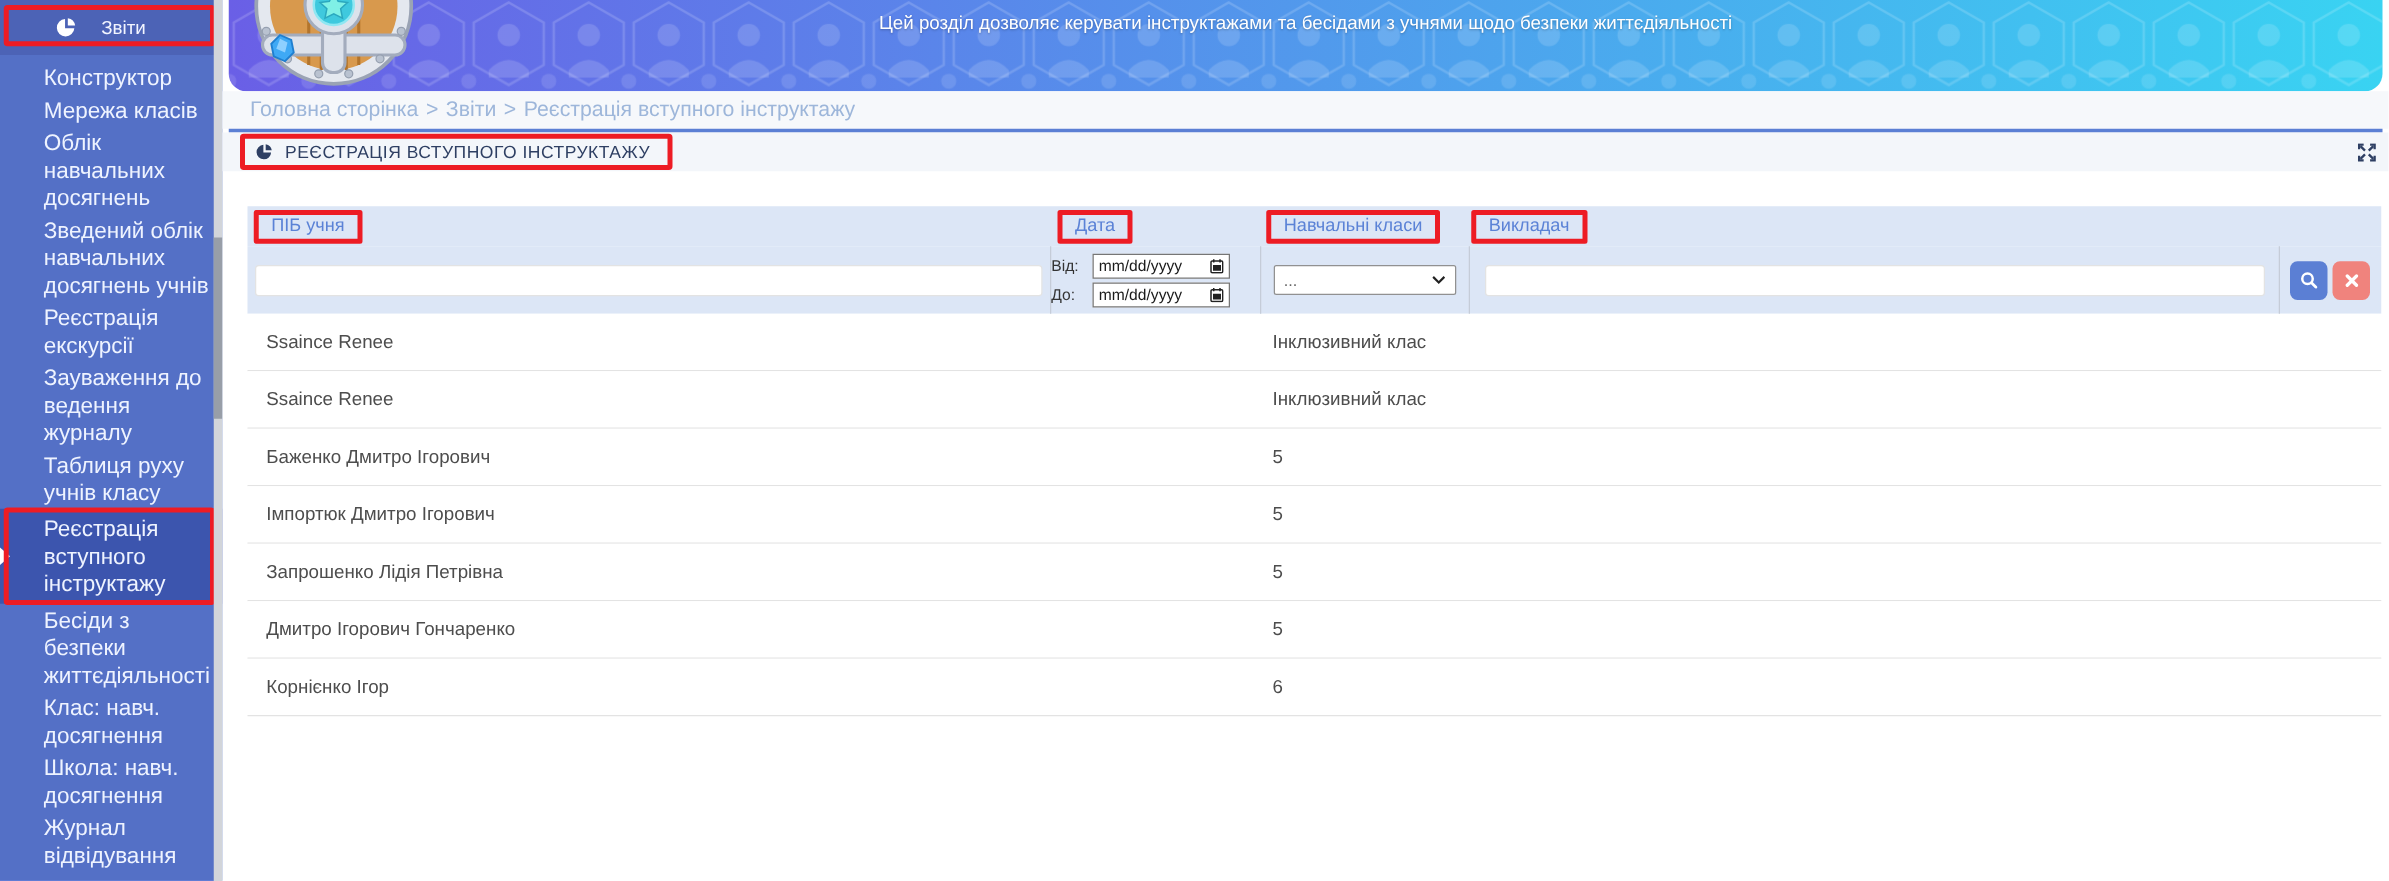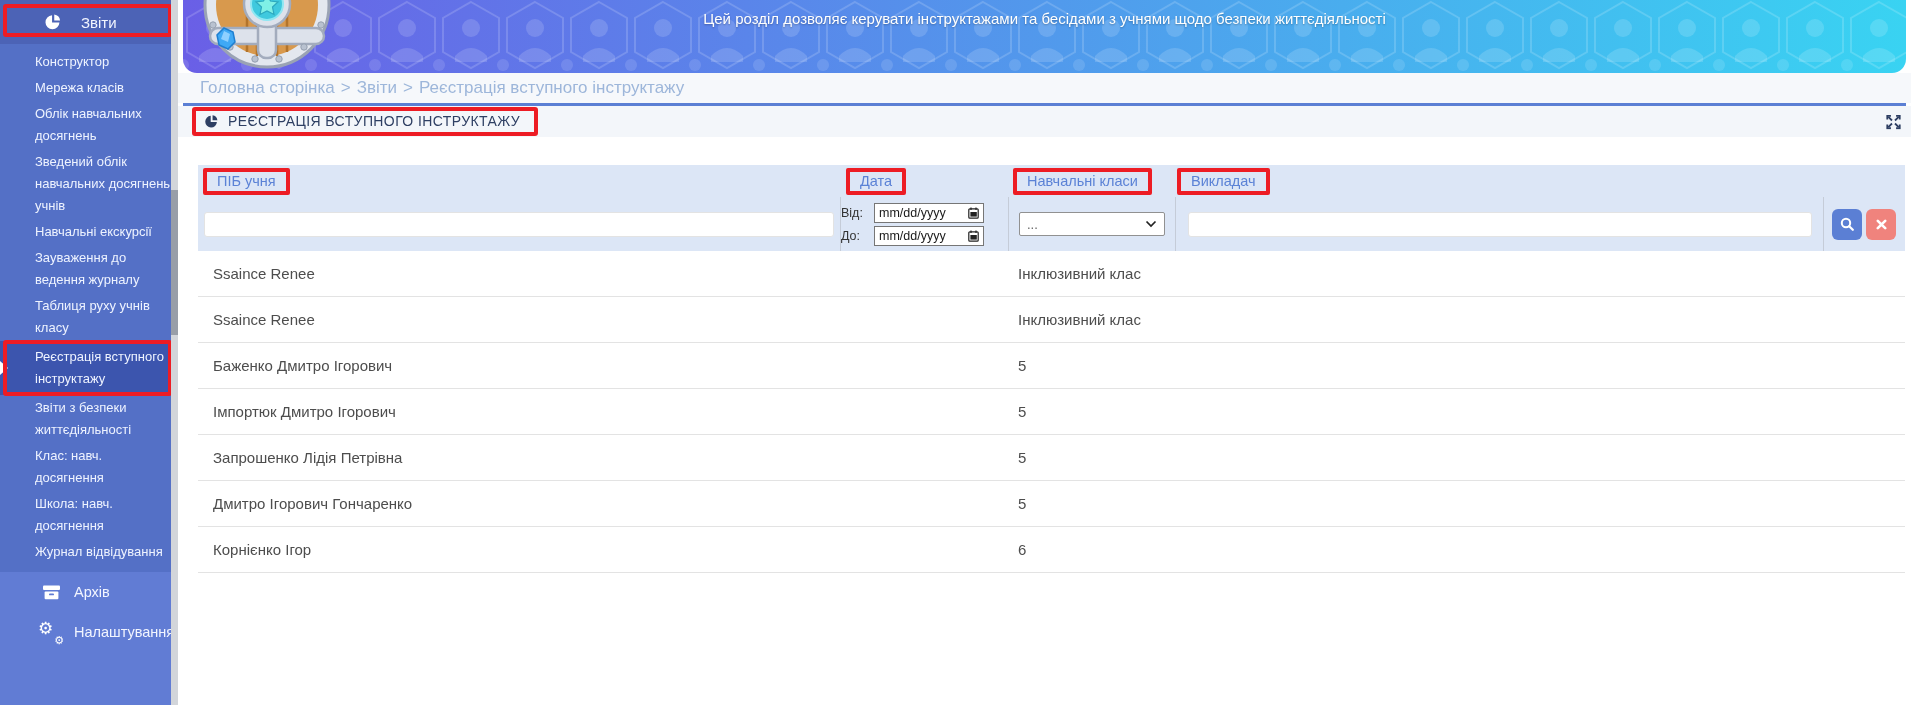--- a/index.html
+++ b/index.html
@@ -16,21 +16,21 @@
   }
   *{margin:0;padding:0;box-sizing:border-box}
   body{font-family:"Liberation Sans",sans-serif;background:#fff}
   .app{position:relative;width:1911px;height:705px;overflow:hidden;background:#fff}
 
   
   .sidebar{position:absolute;left:0;top:0;width:178px;height:705px;background:var(--sidebar-bg);color:#f2f5ff}
   .side-top{height:44px;background:var(--sidebar-top-bg);display:flex;align-items:center;padding-left:42px;gap:17px;position:relative;font-size:15px;cursor:pointer}
   .side-top .hl-box{position:absolute;left:3px;right:6px;top:4px;bottom:7px;border:4px solid var(--highlight);border-radius:3px;pointer-events:none}
   .submenu{background:var(--submenu-bg);padding:5px 0 7px}
-  .sub-item{position:relative;padding:2px 4px 2px 35px;font-size:13px;line-height:22px;cursor:pointer;color:#eef3ff}
+  .sub-item{position:relative;padding:2px 4px 2px 35px;font-size:18px;line-height:22px;cursor:pointer;color:#eef3ff}
   .sub-item.active{background:var(--active-item-bg);padding-top:5px;padding-bottom:5px}
   .active-arrow{display:none}
   .sub-item.active .active-arrow{display:block;position:absolute;left:0;top:50%;transform:translateY(-50%);width:0;height:0;border-top:7px solid transparent;border-bottom:7px solid transparent;border-left:8px solid #fff}
   .sub-item.hl::after{content:'';position:absolute;left:3px;right:6px;top:-1px;bottom:-1px;border:4px solid var(--highlight);border-radius:3px;pointer-events:none}
   .side-parent{height:40px;display:flex;align-items:center;padding-left:40px;gap:12px;font-size:14.5px;cursor:pointer}
   .side-icon{width:22px;display:flex;justify-content:center;align-items:center;flex-shrink:0}
   .gear-wrap{position:relative;width:22px;height:22px}
   .gear-big{position:absolute;left:-2px;top:-3px;font-size:17px;color:#fff}
   .gear-small{position:absolute;right:-2px;bottom:-4px;font-size:11px;color:#fff}
   .sb-track{position:absolute;top:0;right:0;width:7px;height:100%;background:#d2d5da}
@@ -121,41 +121,41 @@
           <span>Облік навчальних досягнень</span>
         </div>
 
         <div class="sub-item">
           
           <span>Зведений облік навчальних досягнень учнів</span>
         </div>
 
         <div class="sub-item">
           
-          <span>Навчальні екскурсії</span>
+          <span>Реєстрація екскурсії</span>
         </div>
 
         <div class="sub-item">
           
           <span>Зауваження до ведення журналу</span>
         </div>
 
         <div class="sub-item">
           
           <span>Таблиця руху учнів класу</span>
         </div>
 
         <div class="sub-item active hl">
           <span class="active-arrow"></span>
           <span>Реєстрація вступного інструктажу</span>
         </div>
 
         <div class="sub-item">
           
-          <span>Звіти з безпеки життєдіяльності</span>
+          <span>Бесіди з безпеки життєдіяльності</span>
         </div>
 
         <div class="sub-item">
           
           <span>Клас: навч. досягнення</span>
         </div>
 
         <div class="sub-item">
           
           <span>Школа: навч. досягнення</span>

